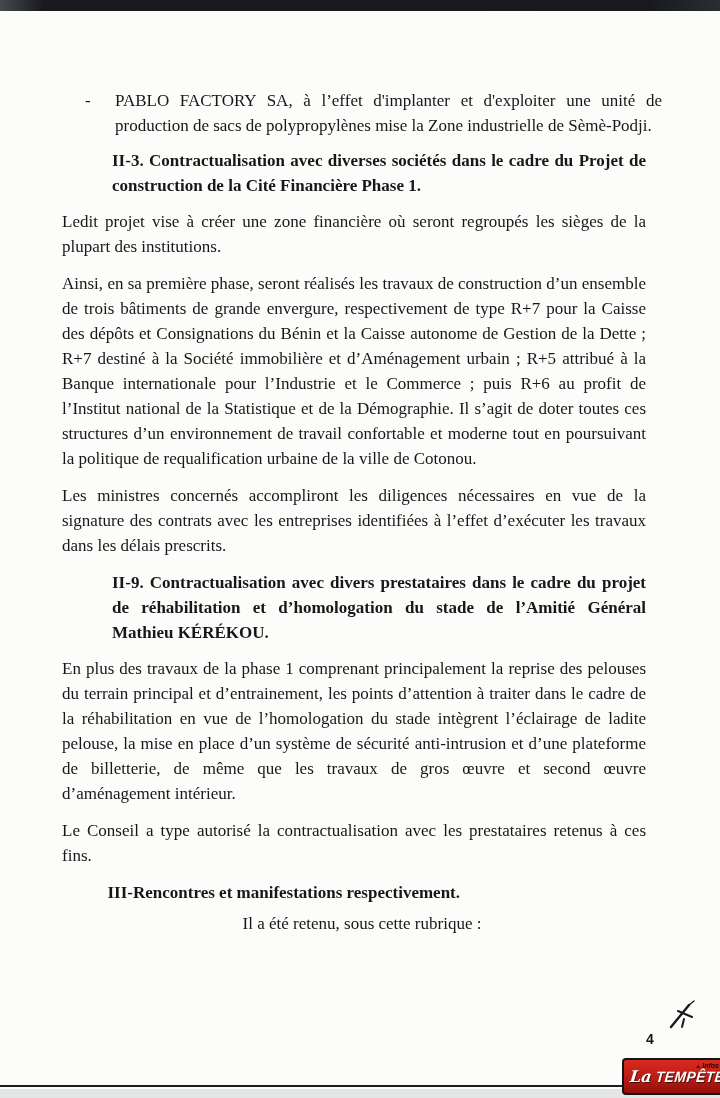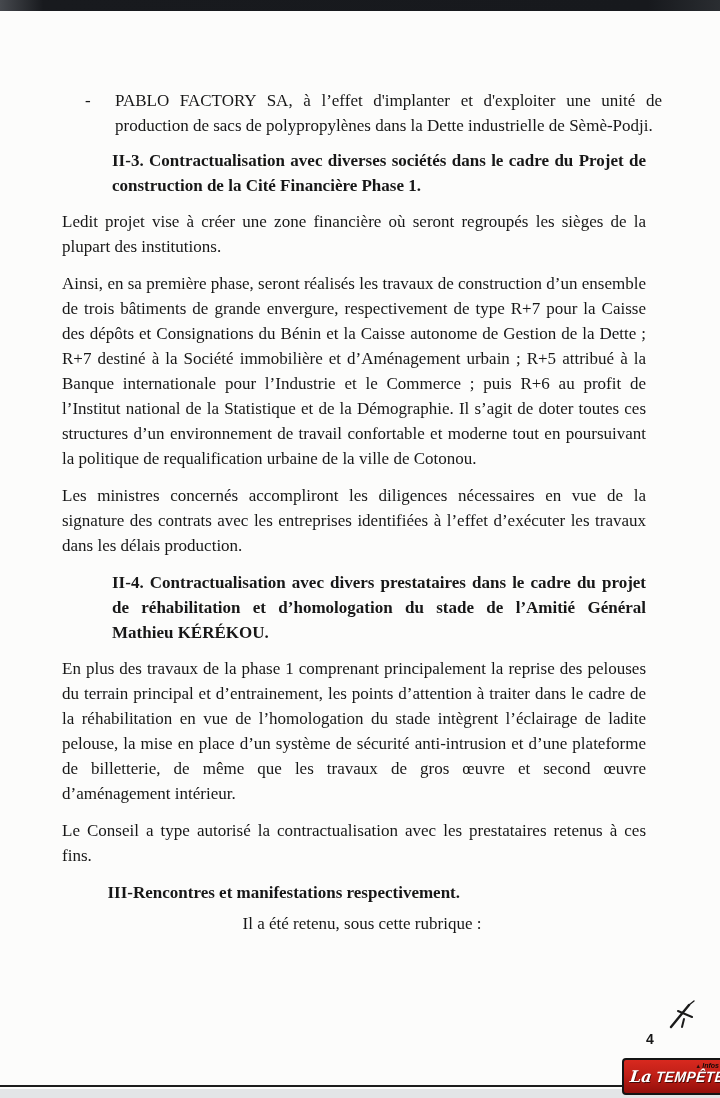--- a/index.html
+++ b/index.html
@@ -136,32 +136,32 @@
 <body>
 
 <div class="page">
 
   <div class="top-scan-bar"></div>
 
   <div class="content">
 
     <div class="bullet-row">
       <span class="bullet-marker">-</span>
-      <span class="bullet-text">PABLO FACTORY SA, à l’effet d'implanter et d'exploiter une unité de production de sacs de polypropylènes dans la Dette industrielle de Sèmè-Podji.</span>
+      <span class="bullet-text">PABLO FACTORY SA, à l’effet d'implanter et d'exploiter une unité de production de sacs de polypropylènes mise la Zone industrielle de Sèmè-Podji.</span>
     </div>
 
     <div class="heading">II-3. Contractualisation avec diverses sociétés dans le cadre du Projet de construction de la Cité Financière Phase 1.</div>
 
     <div class="para">Ledit projet vise à créer une zone financière où seront regroupés les sièges de la plupart des institutions.</div>
 
     <div class="para">Ainsi, en sa première phase, seront réalisés les travaux de construction d’un ensemble de trois bâtiments de grande envergure, respectivement de type R+7 pour la Caisse des dépôts et Consignations du Bénin et la Caisse autonome de Gestion de la Dette ; R+7 destiné à la Société immobilière et d’Aménagement urbain ; R+5 attribué à la Banque internationale pour l’Industrie et le Commerce ; puis R+6 au profit de l’Institut national de la Statistique et de la Démographie. Il s’agit de doter toutes ces structures d’un environnement de travail confortable et moderne tout en poursuivant la politique de requalification urbaine de la ville de Cotonou.</div>
 
-    <div class="para">Les ministres concernés accompliront les diligences nécessaires en vue de la signature des contrats avec les entreprises identifiées à l’effet d’exécuter les travaux dans les délais production.</div>
+    <div class="para">Les ministres concernés accompliront les diligences nécessaires en vue de la signature des contrats avec les entreprises identifiées à l’effet d’exécuter les travaux dans les délais prescrits.</div>
 
-    <div class="heading">II-4. Contractualisation avec divers prestataires dans le cadre du projet de réhabilitation et d’homologation du stade de l’Amitié Général Mathieu KÉRÉKOU.</div>
+    <div class="heading">II-9. Contractualisation avec divers prestataires dans le cadre du projet de réhabilitation et d’homologation du stade de l’Amitié Général Mathieu KÉRÉKOU.</div>
 
     <div class="para">En plus des travaux de la phase 1 comprenant principalement la reprise des pelouses du terrain principal et d’entrainement, les points d’attention à traiter dans le cadre de la réhabilitation en vue de l’homologation du stade intègrent l’éclairage de ladite pelouse, la mise en place d’un système de sécurité anti-intrusion et d’une plateforme de billetterie, de même que les travaux de gros œuvre et second œuvre d’aménagement intérieur.</div>
 
     <div class="para">Le Conseil a type autorisé la contractualisation avec les prestataires retenus à ces fins.</div>
 
     <div class="heading-iii">
       <span class="numeral">III-</span>
       <span>Rencontres et manifestations respectivement.</span>
     </div>
 

